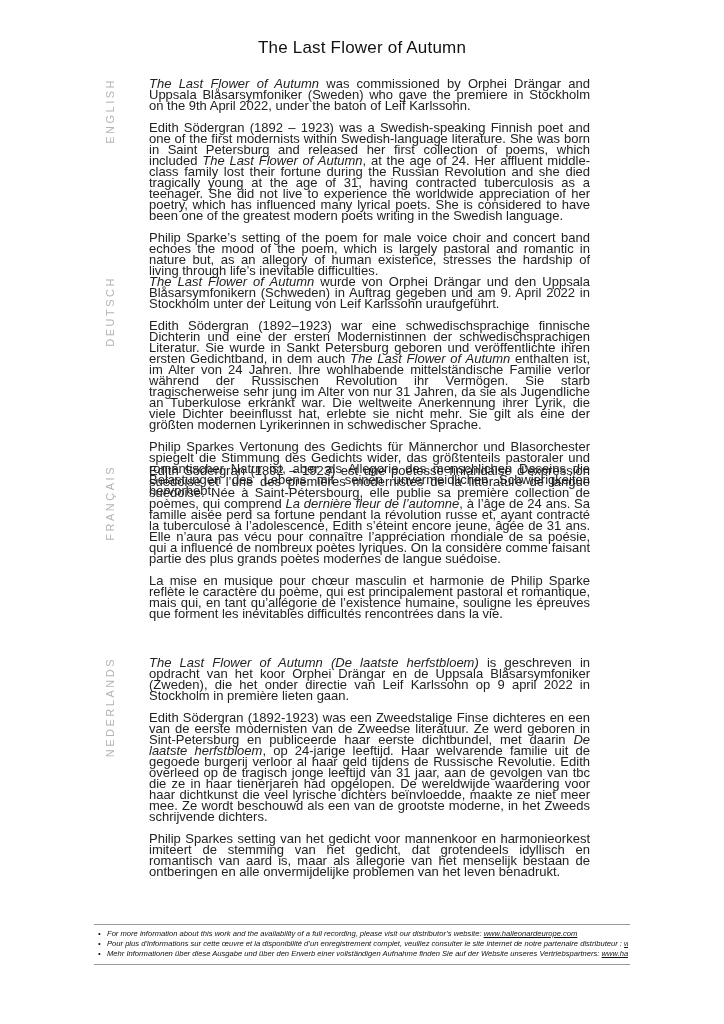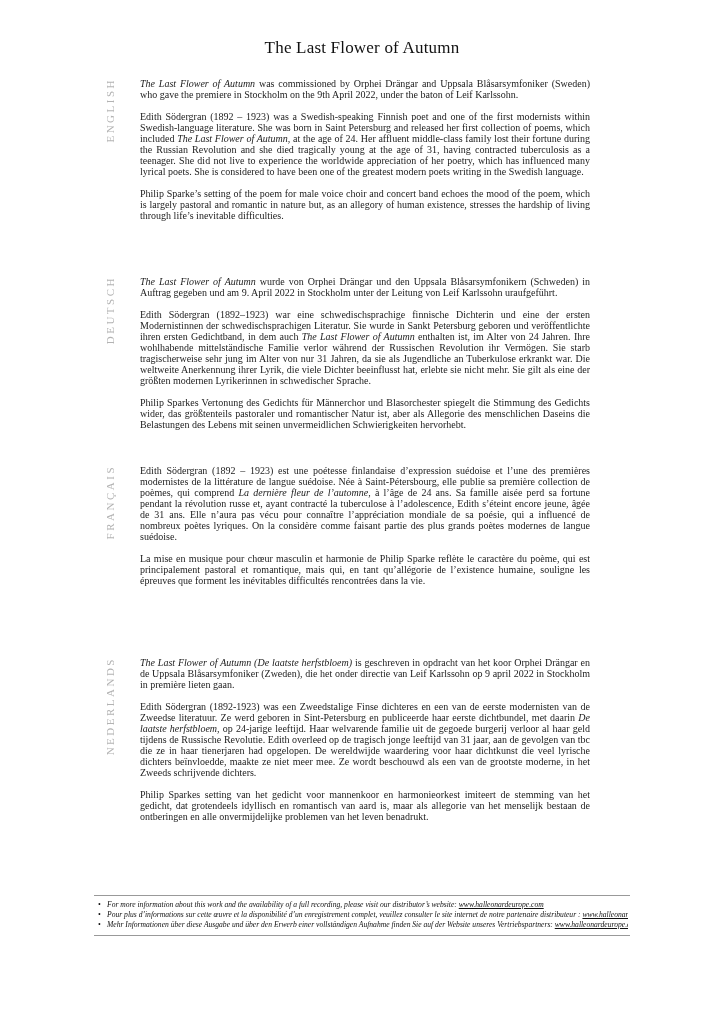--- a/index.html
+++ b/index.html
@@ -2,21 +2,21 @@
 <html><head>
 <meta charset="utf-8">
 <style>
   html, body { margin: 0; padding: 0; background: #ffffff; }
   .page {
     position: relative;
     width: 596px;
     height: 1024px;
     margin: 0 auto;
     background: #ffffff;
-    font-family: Liberation Serif, serif;
+    font-family: Liberation Sans, sans-serif;
     color: #1c1c1c;
     overflow: hidden;
   }
   .title {
     position: absolute;
     top: 38px;
     left: 0;
     right: 0;
     margin: 0;
     text-align: center;
@@ -40,32 +40,32 @@
     top: 0;
     writing-mode: vertical-rl;
     transform: rotate(180deg);
     font-size: 11px;
     letter-spacing: 2.5px;
     color: #b3b3b3;
     text-transform: uppercase;
     white-space: nowrap;
   }
   .para {
-    margin: 0 0 11px 4px;
-    font-size: 10px;
+    margin: 0 0 11px 13px;
+    font-size: 13px;
     line-height: 11px;
     text-align: justify;
     color: #222;
   }
   .para:last-child { margin-bottom: 0; }
   .footer {
     position: absolute;
     left: 30px;
     right: 30px;
-    top: 895px;
+    top: 924px;
     border-top: 1px solid #999;
     border-bottom: 1px solid #999;
     padding: 4px 2px 5px 4px;
     font-style: italic;
     font-size: 7.6px;
     line-height: 10px;
     color: #111;
   }
   .footer-item { white-space: nowrap; overflow: hidden; }
   .bullet { display: inline-block; width: 9px; }

